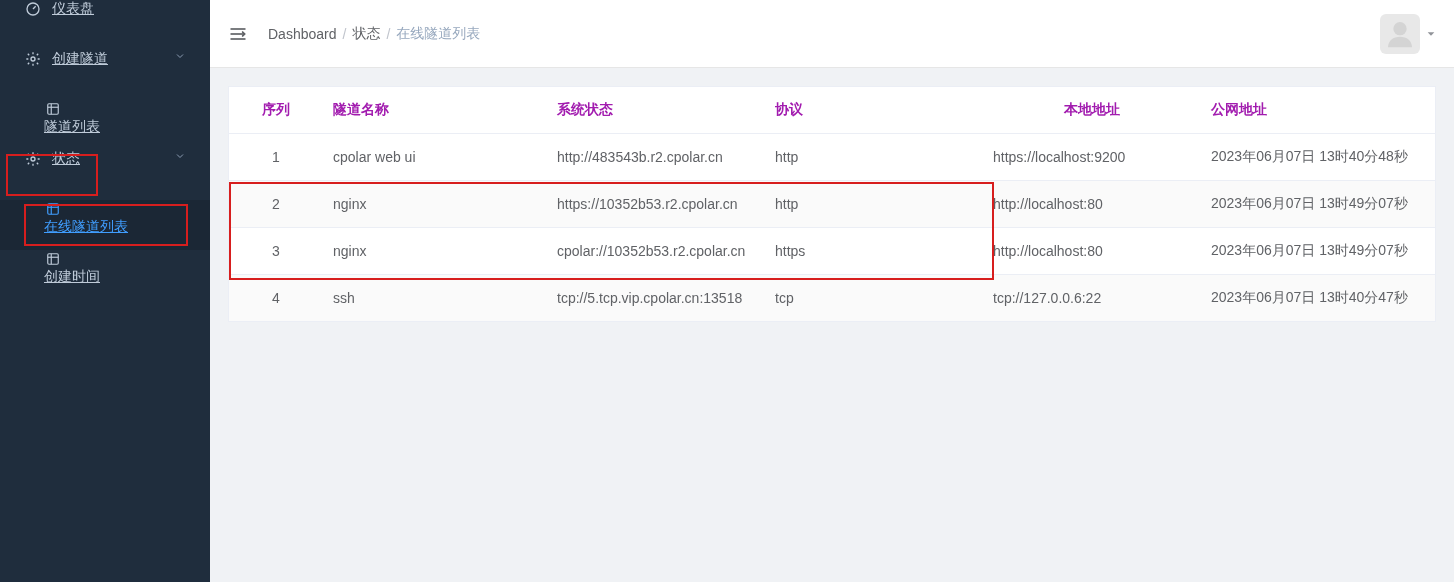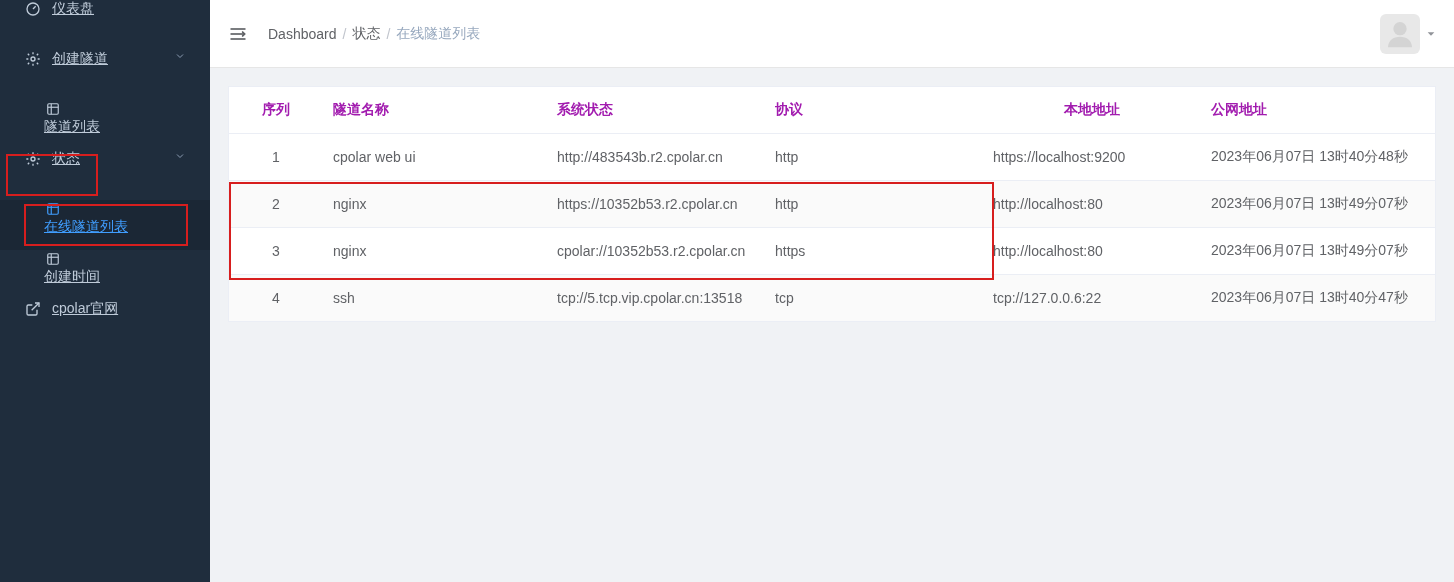--- a/index.html
+++ b/index.html
@@ -111,30 +111,20 @@
   <div class="sidebar-item sub">
     <span class="icon">
       <svg width="14" height="14" viewBox="0 0 24 24" fill="none" stroke="#bfcbd9" stroke-width="2">
           <rect x="3" y="3" width="18" height="18" rx="2"></rect>
           <line x1="3" y1="9" x2="21" y2="9"></line>
           <line x1="9" y1="3" x2="9" y2="21"></line>
         </svg>
     </span>
     <span class="label">创建时间</span>
   </div>
-  <div class="sidebar-item">
-    <span class="icon">
-      <svg width="16" height="16" viewBox="0 0 24 24" fill="none" stroke="#bfcbd9" stroke-width="2">
-          <path d="M18 13v6a2 2 0 0 1-2 2H5a2 2 0 0 1-2-2V8a2 2 0 0 1 2-2h6"></path>
-          <polyline points="15 3 21 3 21 9"></polyline>
-          <line x1="10" y1="14" x2="21" y2="3"></line>
-        </svg>
-    </span>
-    <span class="label">cpolar官网</span>
-  </div>
 </div>
 
 <div class="main">
   <div class="topbar">
     <span class="toggle">
       <svg width="20" height="20" viewBox="0 0 24 24" fill="none" stroke="#606266" stroke-width="2">
           <line x1="3" y1="6" x2="21" y2="6"></line>
           <line x1="3" y1="12" x2="17" y2="12"></line>
           <line x1="3" y1="18" x2="21" y2="18"></line>
           <polyline points="17 9 20 12 17 15" fill="#606266"></polyline>

